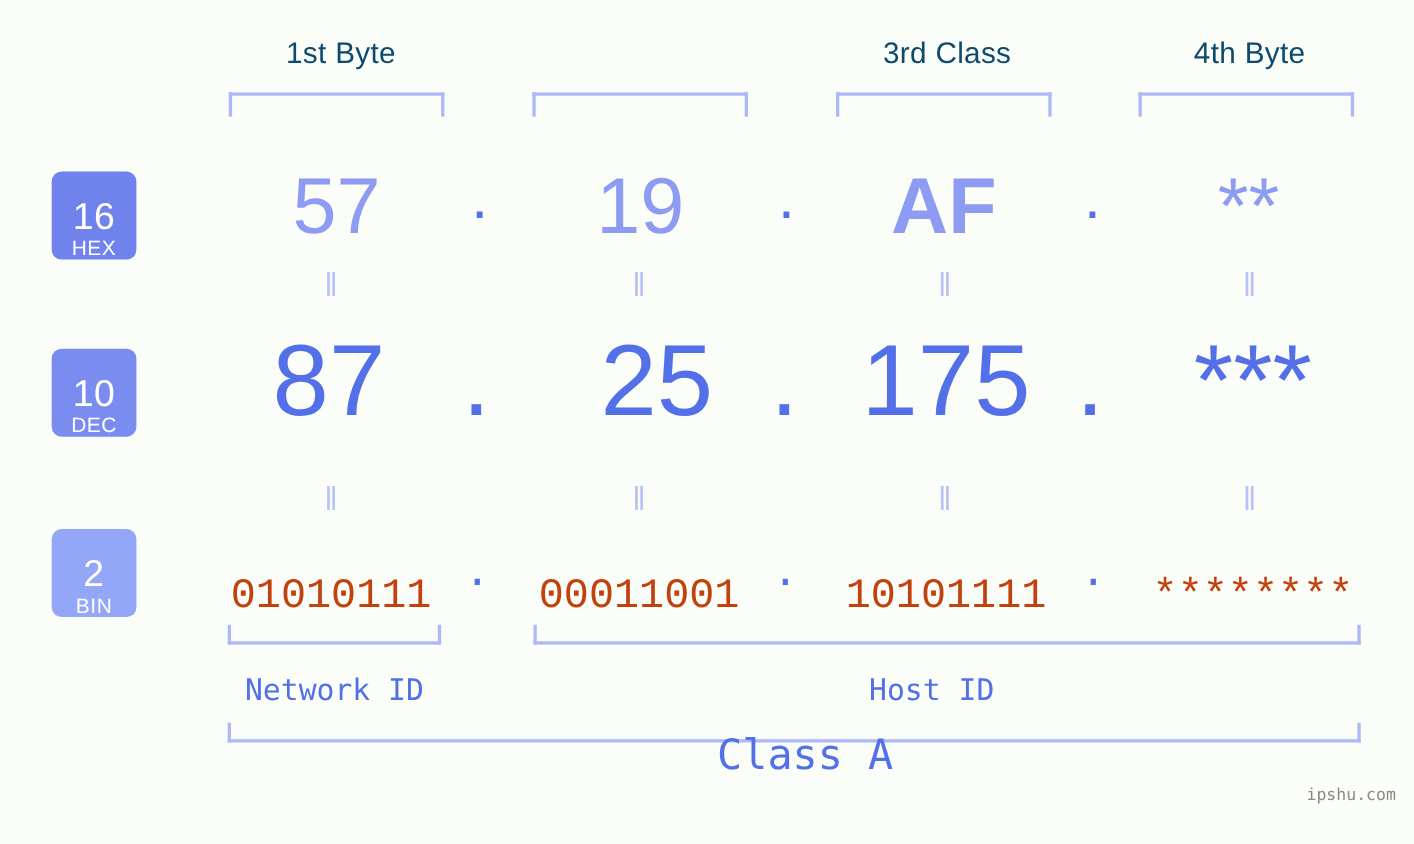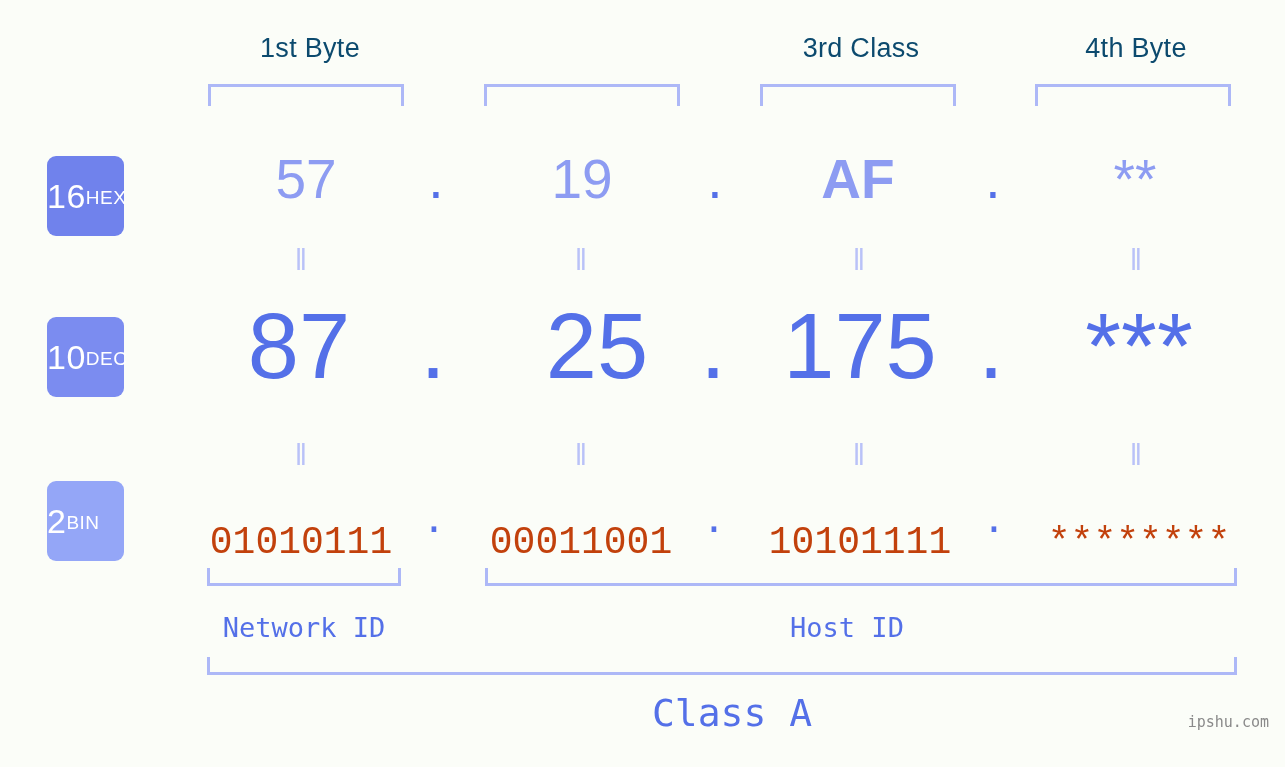--- a/index.html
+++ b/index.html
@@ -53,23 +53,23 @@
 
   
   .base-badge {
     position: absolute;
     left: 47px;
     width: 77px;
     height: 80px;
     border-radius: 9px;
     color: #ffffff;
     display: flex;
-    flex-direction: row;
+    flex-direction: column;
     align-items: center;
-    justify-content: flex-start;
+    justify-content: flex-end;
     line-height: 1;
   }
   .base-badge .num {
     font-size: 34px;
     font-weight: 400;
     letter-spacing: 0.5px;
   }
   .base-badge .name {
     font-size: 19px;
     margin-top: 3px;
@@ -78,21 +78,21 @@
 
   
   .value-cell {
     position: absolute;
     text-align: center;
     white-space: nowrap;
     line-height: 1;
   }
 
   .row-hex .value-cell {
-    font-size: 55px;
+    font-size: 72px;
     color: #8d9cf2;
     font-family: "Liberation Sans", sans-serif;
     top: 152px;
     width: 240px;
   }
   .row-hex .dot {
     position: absolute;
     font-size: 55px;
     color: #5470e8;
     top: 152px;
@@ -248,17 +248,17 @@
     <div class="value-cell" style="left:1010px;">********</div>
   </div>
 
   <div class="bracket-bottom" style="left:207px; top:568px; width:194px;"></div>
   <div class="bracket-bottom" style="left:485px; top:568px; width:752px;"></div>
 
   <div class="id-label" style="left:741px; top:614px; width:212px;">Host ID</div>
   <div class="id-label" style="left:184px; top:614px; width:240px;">Network ID</div>
 
   <div class="bracket-bottom" style="left:207px; top:657px; width:1030px;"></div>
-  <div class="class-label" style="left:612px; top:694px; width:240px;">Class A</div>
+  <div class="class-label" style="left:612px; top:667px; width:240px;">Class A</div>
 
   <div class="watermark">ipshu.com</div>
 
 </div>
 
 </body></html>

